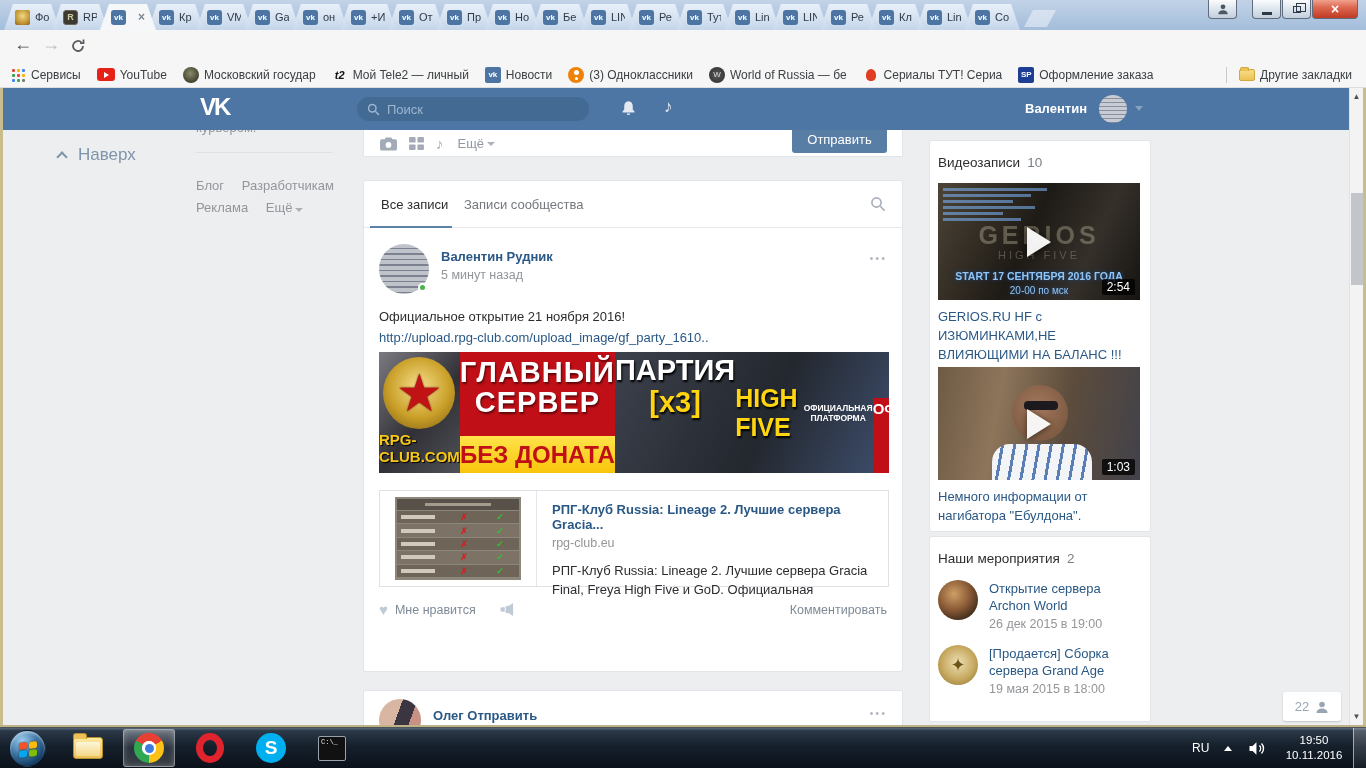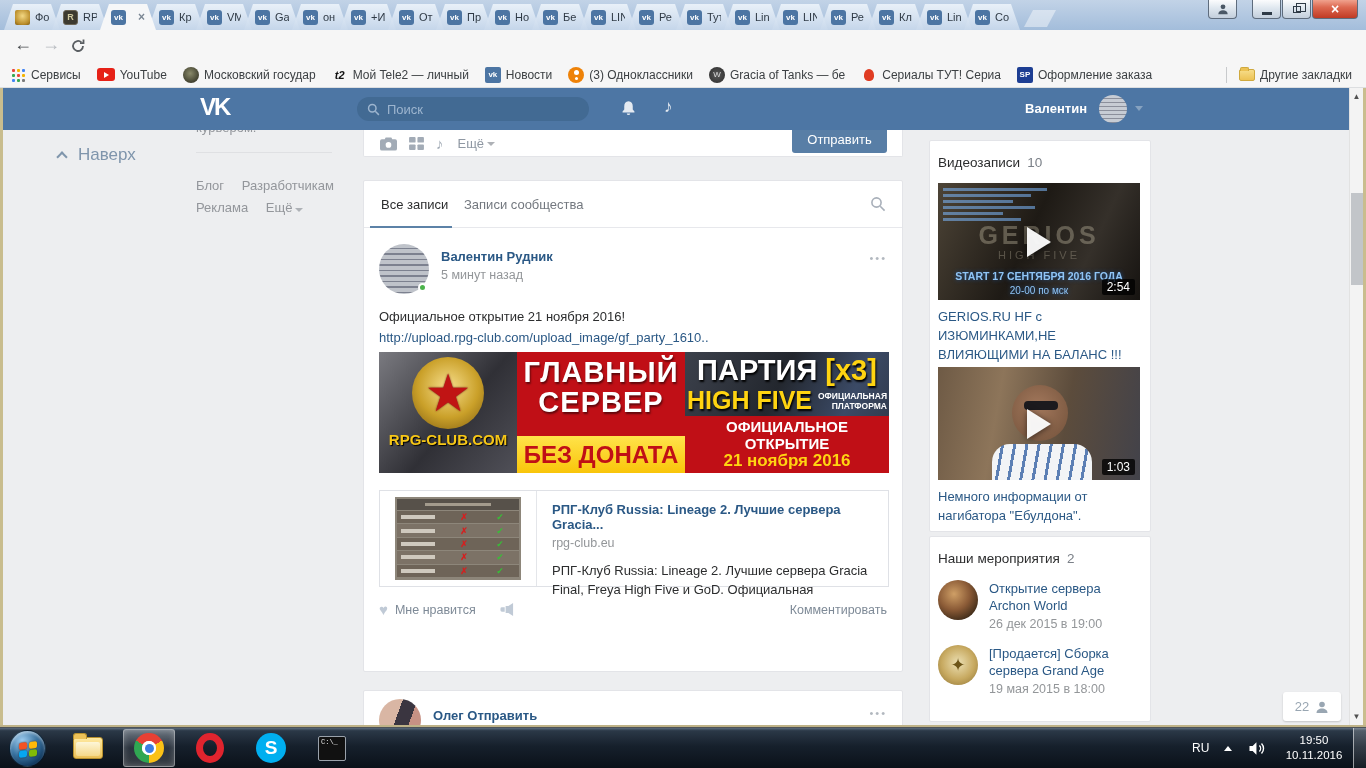--- a/index.html
+++ b/index.html
@@ -127,26 +127,26 @@
 
   
   .banner { margin-top:4px; width:510px; height:121px; display:flex; overflow:hidden; }
   .bn-left { width:138px; background:linear-gradient(130deg,#7a7a80,#303036 55%,#505058); display:flex; flex-direction:column; align-items:center; padding-top:5px; }
   .bn-emblem { width:72px; height:72px; border-radius:50%; background:radial-gradient(circle at 50% 42%, #f7df8d, #caA029 55%, #7c5a10); display:flex; align-items:center; justify-content:center; }
   .bn-star { color:#c01414; font-size:52px; line-height:60px; text-shadow:0 0 2px #5e0a0a; }
   .bn-site { margin-top:2px; color:#f7c717; font-weight:bold; font-size:15px; text-shadow:1px 1px 1px #000; }
   .bn-mid { width:168px; background:#c00f16; display:flex; flex-direction:column; }
   .bn-t1 { color:#fff; font-weight:bold; font-size:29px; text-align:center; line-height:30px; margin-top:5px; letter-spacing:1px; text-shadow:1px 2px 2px rgba(0,0,0,.5); }
   .bn-strip { margin-top:auto; height:37px; background:linear-gradient(#ffe34a,#f9c50a); color:#c00f16; font-weight:bold; font-size:24px; text-align:center; line-height:37px; }
-  .bn-right { flex:1; background:linear-gradient(115deg,#3c414c,#23272e 42%,#3b4a66 72%,#2c3340); display:flex; flex-direction:column; }
+  .bn-right { flex:1; background:linear-gradient(115deg,#3c414c,#23272e 42%,#3b4a66 72%,#2c3340); display:flex; flex-direction:row; }
   .bn-r1 { text-align:center; font-weight:bold; font-size:29px; color:#fff; line-height:32px; margin-top:2px; text-shadow:1px 2px 2px #000; }
   .bn-r1 b { color:#ffd411; }
   .bn-r2 { display:flex; align-items:center; justify-content:center; }
   .bn-hf { color:#ffd411; font-weight:bold; font-size:25px; text-shadow:1px 2px 2px #000; }
-  .bn-plat { margin-left:6px; color:#fff; font-weight:bold; font-size:8.5px; line-height:10px; text-align:right; }
+  .bn-plat { margin-left:6px; color:#fff; font-weight:bold; font-size:8.5px; line-height:10px; text-align:center; }
   .bn-rstrip { margin-top:auto; background:#c00f16; text-align:center; padding:2px 0 3px; }
   .bn-open { color:#fff; font-weight:bold; font-size:15px; line-height:17px; }
   .bn-date { color:#ffd411; font-weight:bold; font-size:17px; line-height:18px; }
 
   
   .preview { margin-top:17px; width:510px; height:97px; border:1px solid #dfe1e6; display:flex; background:#fff; }
   .pv-left { width:157px; border-right:1px solid #e4e6ea; display:flex; align-items:center; justify-content:center; }
   .pv-thumb { width:126px; height:83px; background:#8d867a; padding:2px; }
   .pv-head { height:11px; background:#57514a; margin-bottom:1px; position:relative; }
   .pv-head::after { content:""; position:absolute; left:28px; top:4px; width:66px; height:3px; background:#a39b8d; }
@@ -389,21 +389,21 @@
     <div class="bm">
         <span class="bi bi-vk">vk</span>
         <span>Новости</span>
       </div>
     <div class="bm">
         <span class="bi bi-ok"></span>
         <span>(3) Одноклассники</span>
       </div>
     <div class="bm">
         <span class="bi bi-wot">W</span>
-        <span>Gracia of Tanks — бе</span>
+        <span>World of Russia — бе</span>
       </div>
     <div class="bm">
         <span class="bi bi-cat"></span>
         <span>Сериалы ТУТ! Сериа</span>
       </div>
     <div class="bm">
         <span class="bi bi-sp">SP</span>
         <span>Оформление заказа</span>
       </div>
     <div class="bm-spacer"></div>

